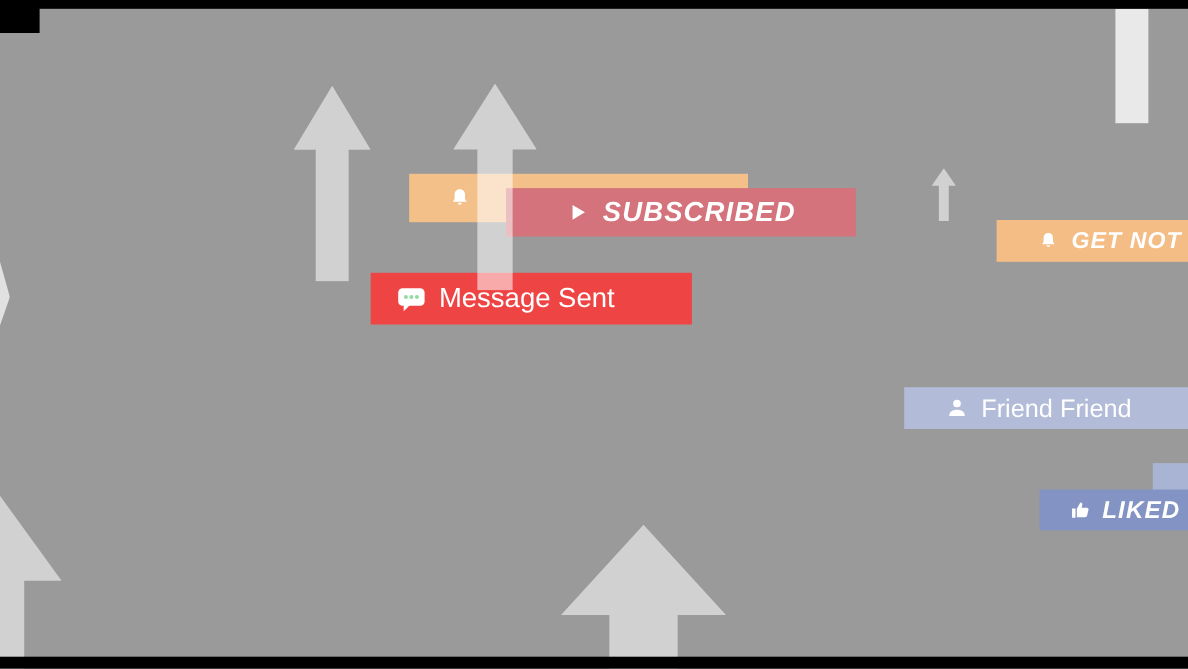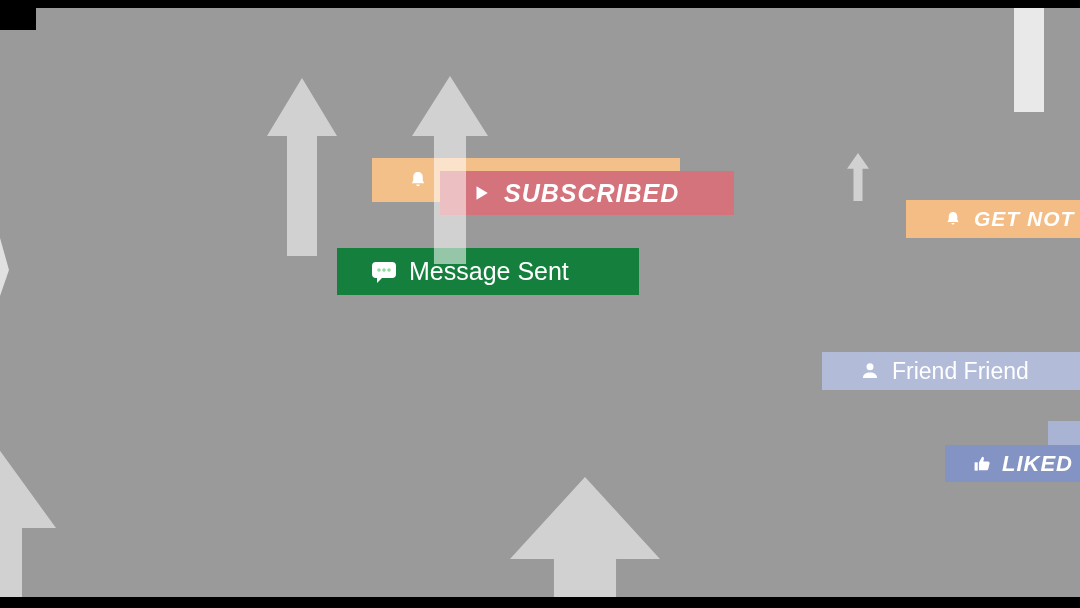--- a/index.html
+++ b/index.html
@@ -36,26 +36,26 @@
   
   .badge {
     position:absolute; display:flex; align-items:center;
     color:#fff; white-space:nowrap; overflow:hidden;
   }
   .badge .ic { display:inline-flex; align-items:center; justify-content:center; flex:0 0 auto; }
   .badge svg { display:block; }
 
   .badge-notify-back { left:372px; top:158px; width:272px; height:44px;
     background:#f4c08a; z-index:1; padding-left:36px; }
-  .badge-subscribed  { left:440px; top:171px; width:262px; height:44px;
-    background:#d4737b; z-index:2; padding-left:32px;
+  .badge-subscribed  { left:460px; top:171px; width:262px; height:44px;
+    background:#d4737b; z-index:2; padding-left:56px;
     font-size:25px; font-weight:bold; font-style:italic; letter-spacing:1px; }
   .badge-subscribed .ic { margin-right:14px; }
   .badge-message-sent { left:337px; top:248px; width:268px; height:47px;
-    background:#15803d; z-index:2; padding-left:34px; font-size:25px; }
+    background:#ef4444; z-index:2; padding-left:24px; font-size:25px; }
   .badge-message-sent .ic { margin-right:12px; }
   .badge-get-notified { left:906px; top:200px; width:174px; height:38px;
     background:#f4bd85; z-index:2; padding-left:38px;
     font-size:21px; font-weight:bold; font-style:italic; letter-spacing:1px; }
   .badge-get-notified .ic { margin-right:12px; }
   .badge-friend-added { left:822px; top:352px; width:258px; height:38px;
     background:#b2bbd8; z-index:2; padding-left:38px; font-size:23px; }
   .badge-friend-added .ic { margin-right:12px; }
   .badge-liked { left:945px; top:445px; width:135px; height:37px;
     background:#8393c3; z-index:3; padding-left:28px;

